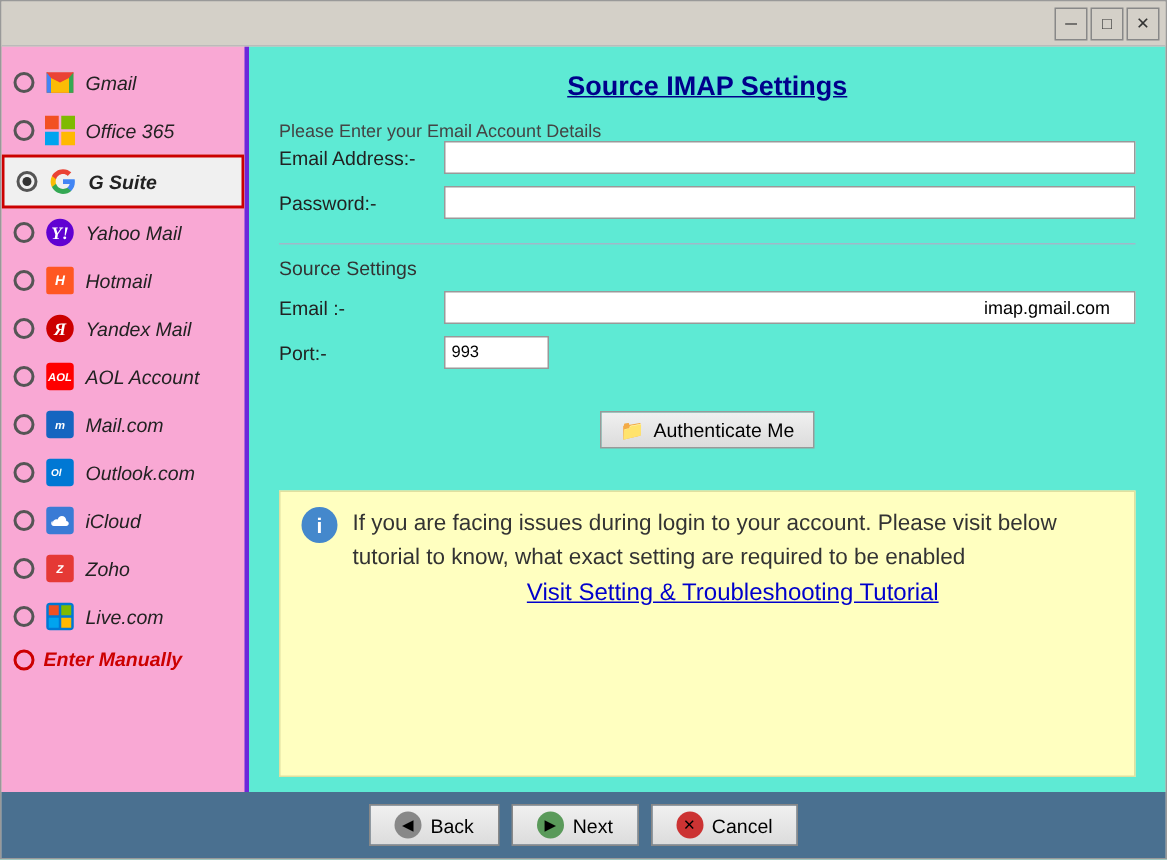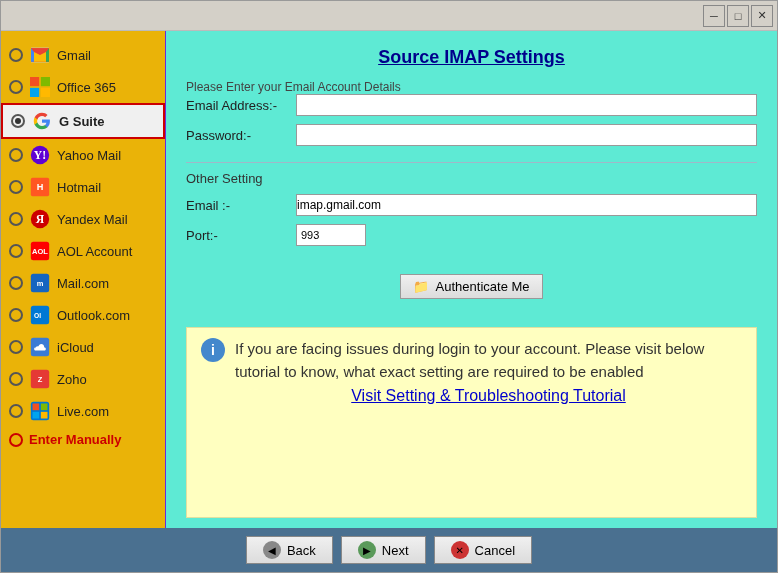--- a/index.html
+++ b/index.html
@@ -41,26 +41,27 @@
       margin-left: 2px;
       color: #333;
     }
     .content-area {
       display: flex;
       flex: 1;
       overflow: hidden;
     }
     .sidebar {
       width: 165px;
-      background: #eab308;
-      border-right: 1px solid #6d28d9;
+      background: #f9a8d4;
+      border-right: 3px solid #6d28d9;
       padding: 8px 0;
       display: flex;
       flex-direction: column;
       overflow-y: auto;
+      font-style: italic;
     }
     .sidebar-item {
       display: flex;
       align-items: center;
       padding: 5px 8px;
       cursor: pointer;
       font-size: 13px;
       color: #222;
     }
     .sidebar-item.active {
@@ -130,22 +131,23 @@
       width: 110px;
       padding-right: 8px;
       font-size: 13px;
       color: #222;
     }
     .form-input {
       flex: 1;
       height: 22px;
       border: 1px solid #999;
       background: white;
-      padding: 2px 0;
+      padding: 2px 16px;
       font-size: 12px;
+      text-align: right;
     }
     .form-input-small {
       width: 70px;
       height: 22px;
       border: 1px solid #999;
       background: white;
       padding: 2px 4px;
       font-size: 11px;
     }
     .separator {
@@ -419,21 +421,21 @@
         <input class="form-input" type="text" value="" style="">
       </div>
 
       <div class="form-row">
         <label class="form-label">Password:-</label>
         <input class="form-input" type="password" value="" style="">
       </div>
 
       <hr class="separator">
 
-      <div class="other-settings-label">Other Setting</div>
+      <div class="other-settings-label">Source Settings</div>
 
       <div class="form-row">
         <label class="form-label">Email :-</label>
         <input class="form-input" type="text" value="imap.gmail.com" style="">
       </div>
 
       <div class="form-row">
         <label class="form-label">Port:-</label>
         <input class="form-input-small" type="text" value="993" style="">
       </div>

